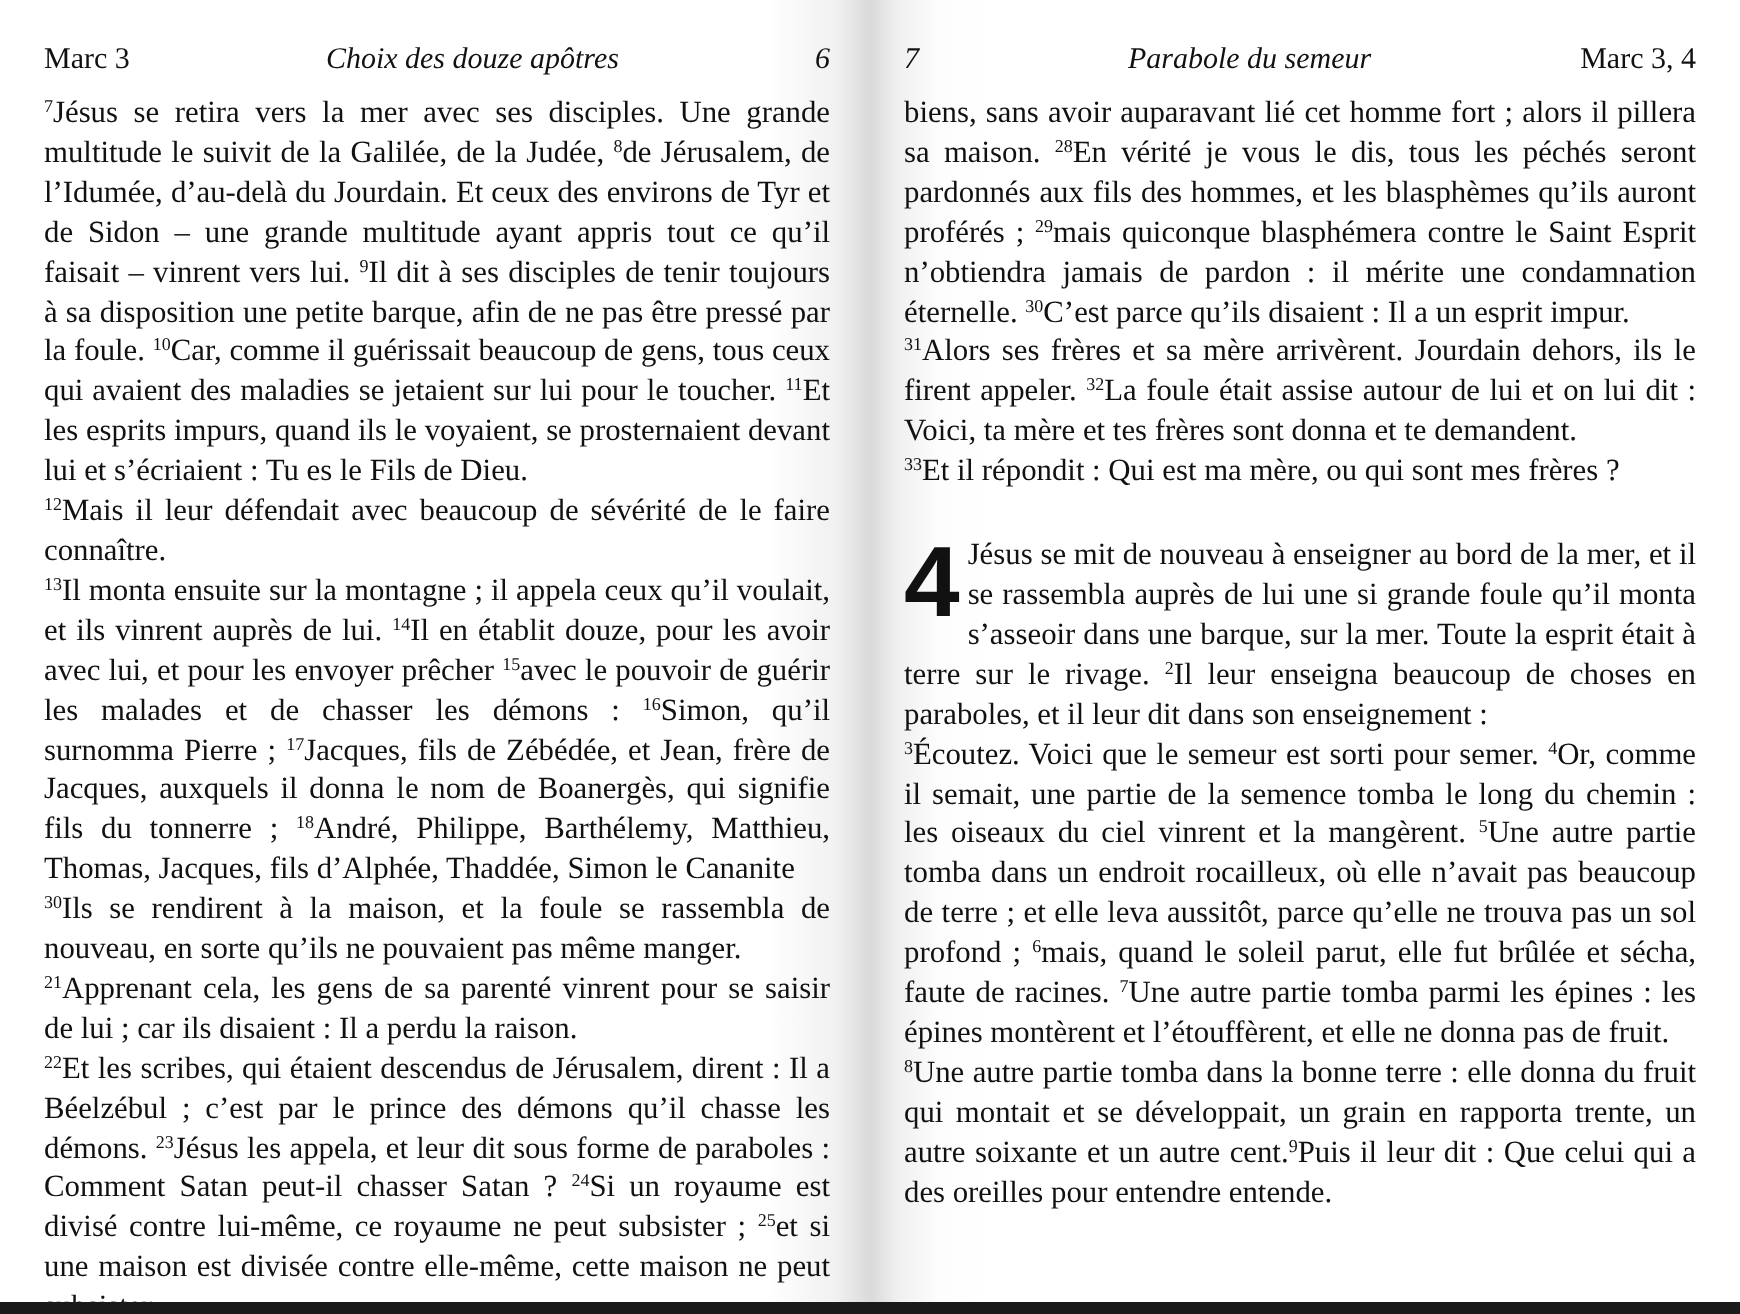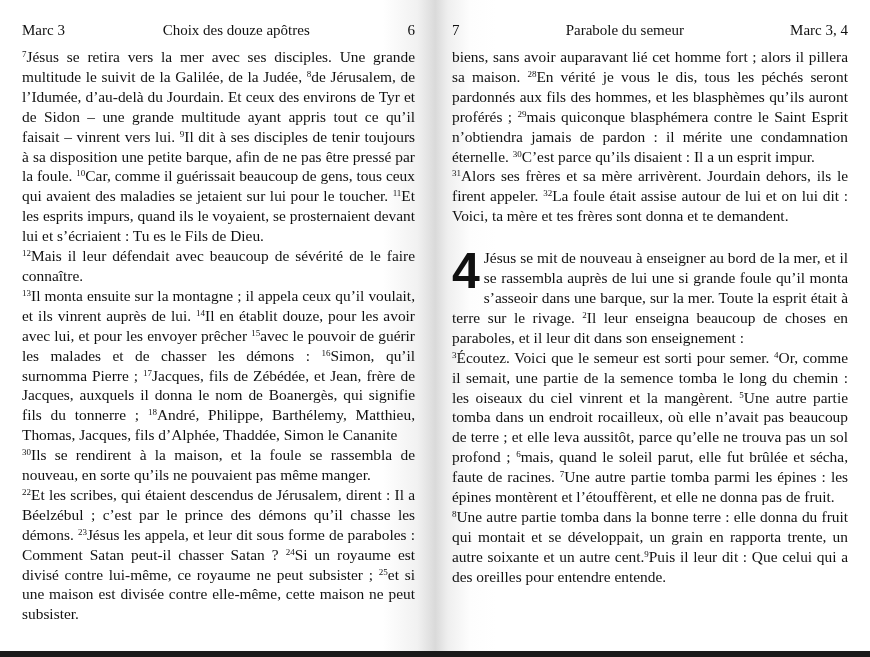--- a/index.html
+++ b/index.html
@@ -4,21 +4,21 @@
 <style>
   html, body { margin:0; padding:0; }
   body { width:870px; height:657px; overflow:hidden; background:#fff; position:relative;
     font-family:"Liberation Serif", "DejaVu Serif", serif; color:#111; }
   .spread { position:absolute; left:0; top:0; width:870px; height:525px; display:flex; }
   .page { position:relative; width:435px; height:651px; box-sizing:border-box; }
   .page.left { background:linear-gradient(to right, #fff 0%, #fff 88%, #f1f1f1 96%, #dadada 100%); padding:0 20px 0 22px; }
   .page.right { background:linear-gradient(to right, #d9d9d9 0%, #efefef 3%, #fdfdfd 8%, #fff 14%, #fff 100%); padding:0 22px 0 17px; }
   .bottom-edge { position:absolute; left:0; top:651px; width:870px; height:6px; background:#1a1a1a; }
   .header { display:flex; justify-content:space-between; align-items:baseline; height:22px; padding-top:21px; font-size:15px; line-height:18px; margin-bottom:4px; }
-  .header .title { }
+  .header .title { font-style:italic; }
   .text { font-size:15.4px; line-height:19.9px; text-align:justify; hyphens:none; }
   .para { margin:0; }
   sup { font-size:9px; line-height:0; vertical-align:5px; }
   .chapter-start { margin-top:22px; }
   .dropcap { float:left; font-family:"Liberation Sans", "DejaVu Sans", sans-serif; font-weight:bold; font-size:50px; line-height:38px; margin:4px 4px 0 0; height:40px; }
 </style>
 </head>
 <body>
 
 <div class="spread">
@@ -26,33 +26,35 @@
     <div class="header">
       <span>Marc 3</span>
       <span class="title">Choix des douze apôtres</span>
       <span class="title">6</span>
     </div>
     <div class="text" id="left-text">
         <p class="para"><sup>7</sup><span>Jésus se retira vers la mer avec ses disciples. Une grande multitude le suivit de la Galilée, de la Judée, </span><sup>8</sup><span>de Jérusalem, de l’Idumée, d’au-delà du Jourdain. Et ceux des environs de Tyr et de Sidon – une grande multitude ayant appris tout ce qu’il faisait – vinrent vers lui. </span><sup>9</sup><span>Il dit à ses disciples de tenir toujours à sa disposition une petite barque, afin de ne pas être pressé par la foule. </span><sup>10</sup><span>Car, comme il guérissait beaucoup de gens, tous ceux qui avaient des maladies se jetaient sur lui pour le toucher. </span><sup>11</sup><span>Et les esprits impurs, quand ils le voyaient, se prosternaient devant lui et s’écriaient : Tu es le Fils de Dieu.</span></p>
         <p class="para"><sup>12</sup><span>Mais il leur défendait avec beaucoup de sévérité de le faire connaître.</span></p>
         <p class="para"><sup>13</sup><span>Il monta ensuite sur la montagne ; il appela ceux qu’il voulait, et ils vinrent auprès de lui. </span><sup>14</sup><span>Il en établit douze, pour les avoir avec lui, et pour les envoyer prêcher </span><sup>15</sup><span>avec le pouvoir de guérir les malades et de chasser les démons : </span><sup>16</sup><span>Simon, qu’il surnomma Pierre ; </span><sup>17</sup><span>Jacques, fils de Zébédée, et Jean, frère de Jacques, auxquels il donna le nom de Boanergès, qui signifie fils du tonnerre ; </span><sup>18</sup><span>André, Philippe, Barthélemy, Matthieu, Thomas, Jacques, fils d’Alphée, Thaddée, Simon le Cananite</span></p>
         <p class="para"><sup>30</sup><span>Ils se rendirent à la maison, et la foule se rassembla de nouveau, en sorte qu’ils ne pouvaient pas même manger.</span></p>
+        <p class="para"><sup>21</sup><span>Apprenant cela, les gens de sa parenté vinrent pour se saisir de lui ; car ils disaient : Il a perdu la raison.</span></p>
         <p class="para"><sup>22</sup><span>Et les scribes, qui étaient descendus de Jérusalem, dirent : Il a Béelzébul ; c’est par le prince des démons qu’il chasse les démons. </span><sup>23</sup><span>Jésus les appela, et leur dit sous forme de paraboles : Comment Satan peut-il chasser Satan ? </span><sup>24</sup><span>Si un royaume est divisé contre lui-même, ce royaume ne peut subsister ; </span><sup>25</sup><span>et si une maison est divisée contre elle-même, cette maison ne peut subsister. </span></p>
       </div>
   </div>
 
   <div class="page right">
     <div class="header">
       <span class="title">7</span>
       <span class="title">Parabole du semeur</span>
       <span>Marc 3, 4</span>
     </div>
     <div class="text" id="right-text">
         <p class="para"><span>biens, sans avoir auparavant lié cet homme fort ; alors il pillera sa maison. </span><sup>28</sup><span>En vérité je vous le dis, tous les péchés seront pardonnés aux fils des hommes, et les blasphèmes qu’ils auront proférés ; </span><sup>29</sup><span>mais quiconque blasphémera contre le Saint Esprit n’obtiendra jamais de pardon : il mérite une condamnation éternelle. </span><sup>30</sup><span>C’est parce qu’ils disaient : Il a un esprit impur.</span></p>
         <p class="para"><sup>31</sup><span>Alors ses frères et sa mère arrivèrent. Jourdain dehors, ils le firent appeler. </span><sup>32</sup><span>La foule était assise autour de lui et on lui dit : Voici, ta mère et tes frères sont donna et te demandent.</span></p>
+        <p class="para"><sup>33</sup><span>Et il répondit : Qui est ma mère, ou qui sont mes frères ?</span></p>
       </div>
     <div class="text chapter-start">
       <span class="dropcap">4</span>
       <div id="chapter-text">
           <p class="para"><span>Jésus se mit de nouveau à enseigner au bord de la mer, et il se rassembla auprès de lui une si grande foule qu’il monta s’asseoir dans une barque, sur la mer. Toute la esprit était à terre sur le rivage. </span><sup>2</sup><span>Il leur enseigna beaucoup de choses en paraboles, et il leur dit dans son enseignement :</span></p>
           <p class="para"><sup>3</sup><span>Écoutez. Voici que le semeur est sorti pour semer. </span><sup>4</sup><span>Or, comme il semait, une partie de la semence tomba le long du chemin : les oiseaux du ciel vinrent et la mangèrent. </span><sup>5</sup><span>Une autre partie tomba dans un endroit rocailleux, où elle n’avait pas beaucoup de terre ; et elle leva aussitôt, parce qu’elle ne trouva pas un sol profond ; </span><sup>6</sup><span>mais, quand le soleil parut, elle fut brûlée et sécha, faute de racines. </span><sup>7</sup><span>Une autre partie tomba parmi les épines : les épines montèrent et l’étouffèrent, et elle ne donna pas de fruit.</span></p>
           <p class="para"><sup>8</sup><span>Une autre partie tomba dans la bonne terre : elle donna du fruit qui montait et se développait, un grain en rapporta trente, un autre soixante et un autre cent.</span><sup>9</sup><span>Puis il leur dit : Que celui qui a des oreilles pour entendre entende.</span></p>
         </div>
     </div>
   </div>

